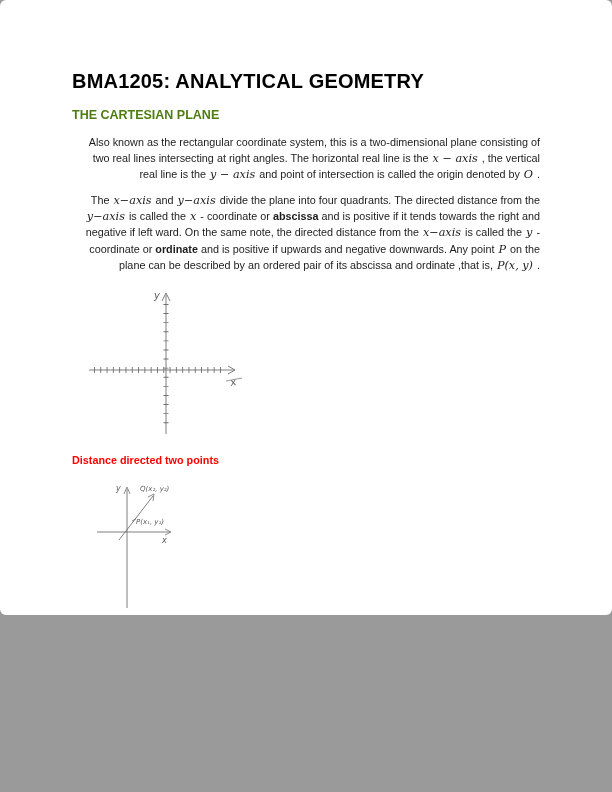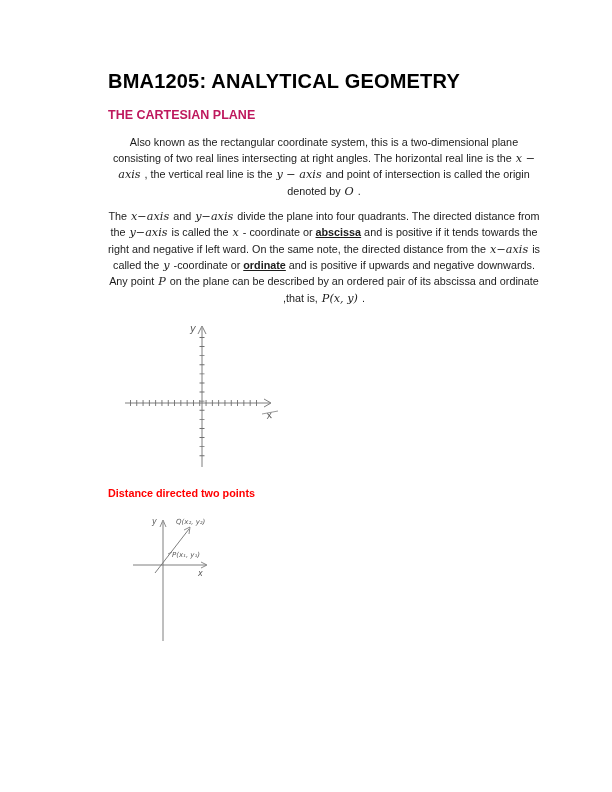--- a/index.html
+++ b/index.html
@@ -1,49 +1,50 @@
 <!DOCTYPE html>
 <html><head>
 <meta charset="utf-8">
 <style>
   html,body { margin:0; padding:0; background:#9a9a9a; }
   .page {
     position:relative;
-    width:612px; height:792px;
+    width:612px; height:615px;
     margin:0 auto;
     background:#ffffff;
     box-sizing:border-box;
-    padding:70px 72px 0 108px;
+    padding:70px 72px 0 72px;
     font-family:"Liberation Sans", sans-serif;
     color:#1c1c1c;
     overflow:hidden;
+    border-radius:6px;
   }
   h1.doc-title {
     font-size:20px; line-height:1.15;
     margin:0 0 15px 0;
     font-weight:bold; color:#000;
     letter-spacing:0.2px;
   }
   h2.section-heading {
     font-size:12.5px; margin:0 0 13px 0;
-    font-weight:bold; color:#be185d;
+    font-weight:bold; color:#4d7c0f;
   }
   p.body {
     font-size:10.8px; line-height:1.46;
     margin:0 0 9px 0;
-    text-align:center;
+    text-align:right;
   }
   .seg-text { }
   .seg-math {
     font-family:"DejaVu Serif", serif;
     font-style:italic;
     font-size:1.04em;
     padding:0 1px;
   }
-  .seg-bold { font-weight:bold;text-decoration:underline; }
+  .seg-bold { font-weight:bold; }
   h3.red-heading {
     color:#ff0000;
     font-size:10.8px;
     font-weight:bold;
     margin:14px 0 11px 0;
   }
   .figure { display:block; }
   .fig1 { margin:14px 0 8px 12px; }
   .fig2 { margin:14px 0 22px 22px; }
   .sketch { display:block; }

